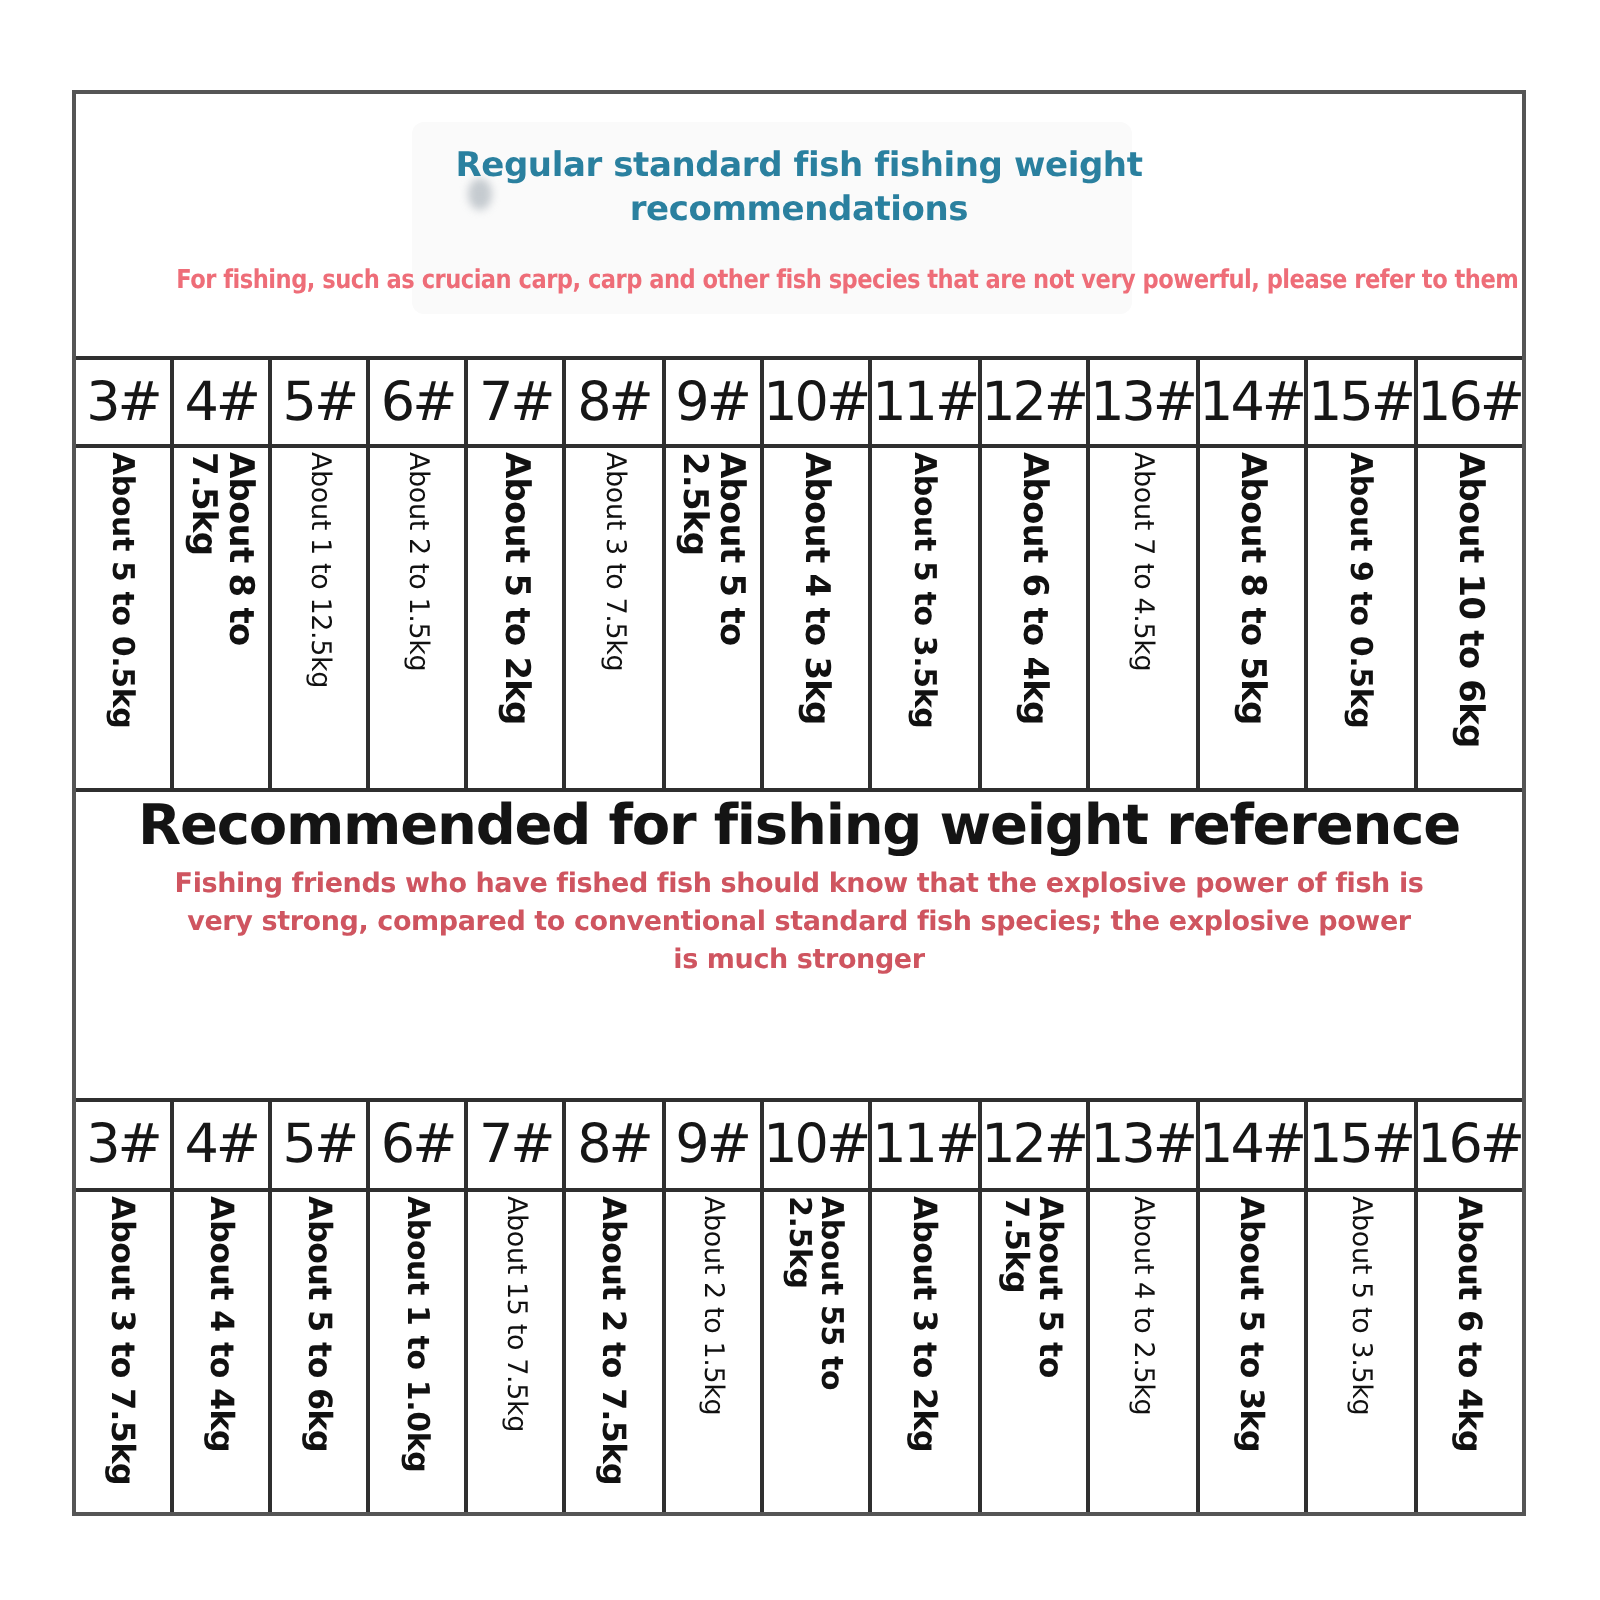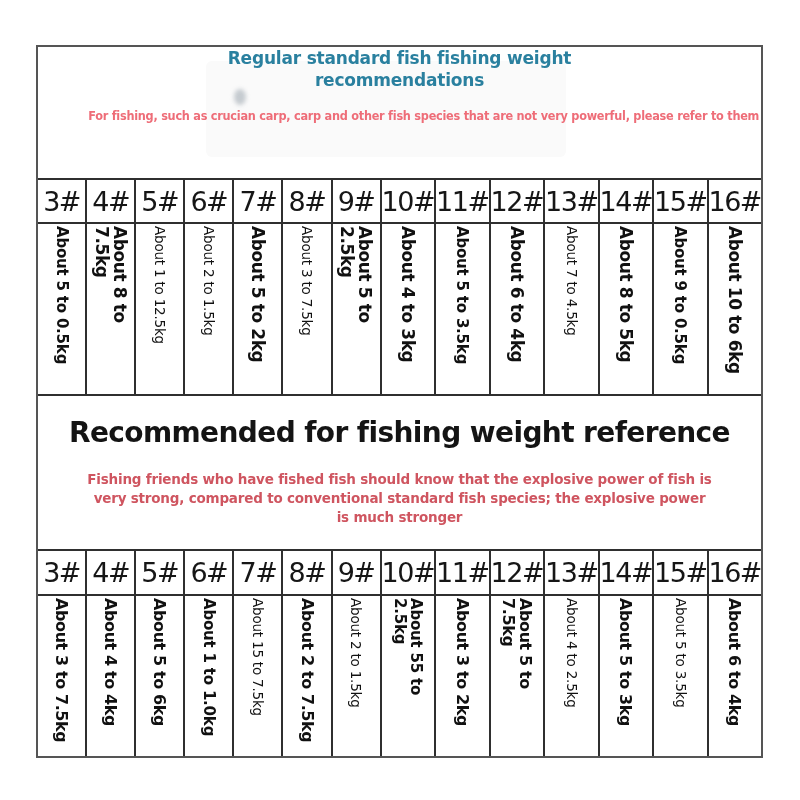--- a/index.html
+++ b/index.html
@@ -15,30 +15,30 @@
     font-family:"DejaVu Sans","Liberation Sans",sans-serif;}
   .canvas{position:relative;width:800px;height:800px;background:#ffffff;}
   .frame{position:absolute;left:36px;top:45px;width:727px;height:713px;
     border:2px solid var(--outer);display:flex;flex-direction:column;overflow:hidden;background:#fff;}
 
   
   .sec-top{position:relative;height:131px;flex:0 0 131px;}
   .smudge{position:absolute;left:196px;top:42px;width:12px;height:16px;border-radius:50%;
     background:#9aa4ad;opacity:.55;filter:blur(2px);}
   .wm-box{position:absolute;left:168px;top:14px;width:360px;height:96px;background:#fafafa;border-radius:6px;}
-  .top-title{position:relative;text-align:center;color:var(--teal);
+  .top-title{position:relative;padding-top:25px;text-align:center;color:var(--teal);
     font-size:17px;font-weight:700;line-height:1.3;white-space:pre-line;letter-spacing:-0.2px;}
   .top-sub-wrap{position:relative;margin-top:17px;display:flex;justify-content:flex-start;}
   .top-sub{color:var(--pink1);font-size:13px;font-weight:700;white-space:nowrap;
     letter-spacing:-0.3px;transform:scaleX(0.87);transform-origin:center;}
 
   
-  .sec-mid{position:relative;height:153px;flex:0 0 153px;padding-top:20px;}
+  .sec-mid{position:relative;height:153px;flex:0 0 153px;}
   .mid-title{text-align:center;color:var(--ink);font-size:28px;font-weight:700;letter-spacing:-0.6px;}
-  .mid-sub{margin-top:21px;text-align:center;color:var(--pink2);font-size:13.5px;font-weight:700;
+  .mid-sub{margin-top:4px;text-align:center;color:var(--pink2);font-size:13.5px;font-weight:700;
     line-height:1.4;white-space:pre-line;letter-spacing:-0.2px;}
 
   
   .table{display:grid;grid-template-columns:repeat(14,1fr);border-top:2px solid var(--line);}
   .t1{grid-template-rows:44px 170px;border-bottom:2px solid var(--line);flex:0 0 218px;}
   .t2{grid-template-rows:45px 160px;flex:0 0 207px;}
   .th{display:flex;align-items:center;justify-content:center;
     border-right:2px solid var(--line);border-bottom:2px solid var(--line);
     font-size:27px;font-weight:400;color:#161616;letter-spacing:-1.5px;background:#fff;}
   .td{display:flex;justify-content:center;align-items:flex-start;

